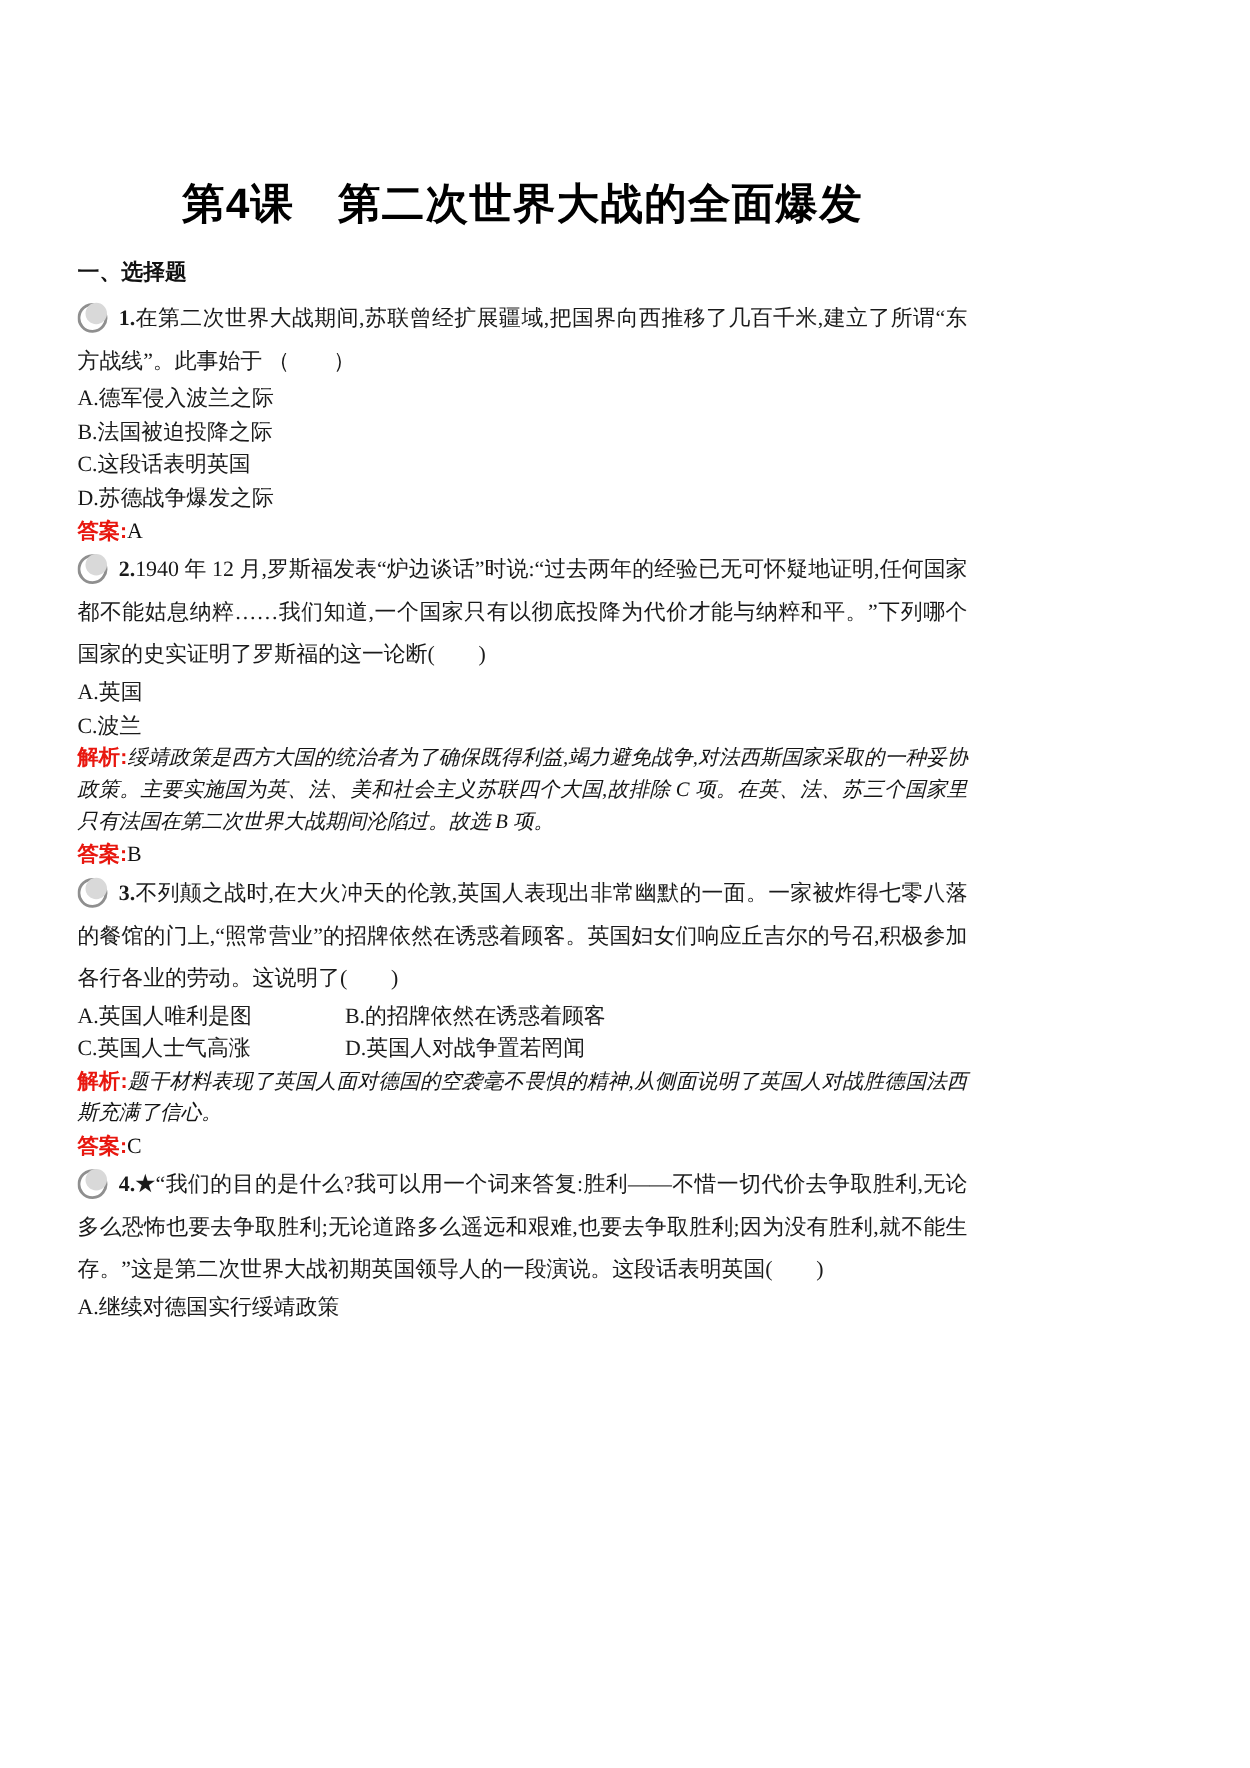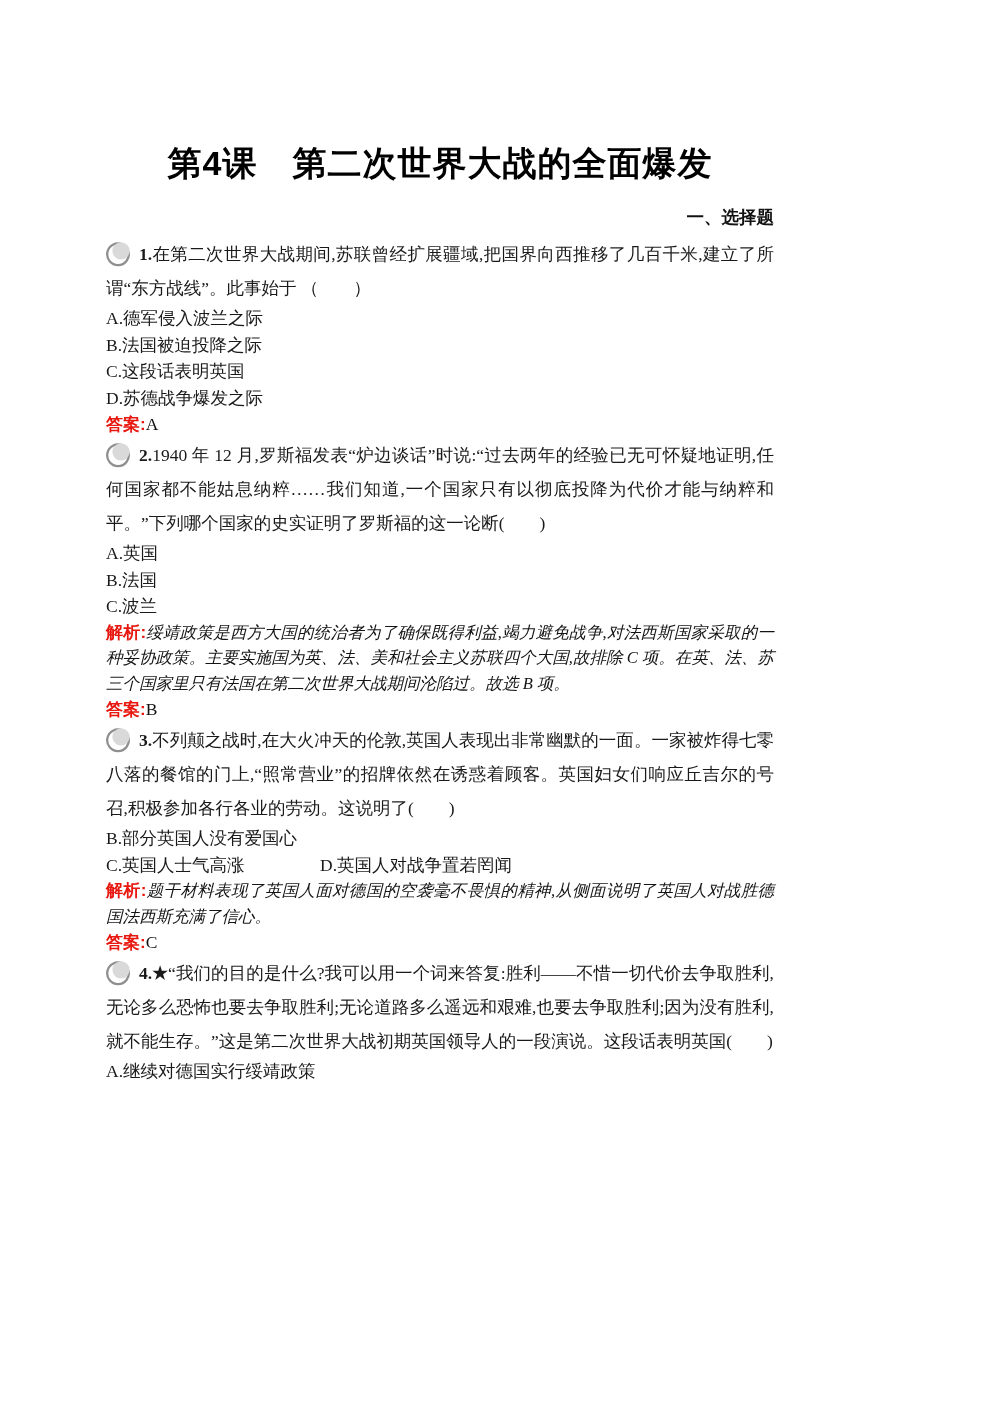--- a/index.html
+++ b/index.html
@@ -6,41 +6,40 @@
   body{
     width:1000px;height:1414px;
     background:#ffffff;
     overflow:hidden;
     font-family:"Liberation Serif","DejaVu Serif",serif;
     color:#1a1a1a;
     -webkit-font-smoothing:antialiased;
   }
   .content{
     box-sizing:border-box;
-    padding:141px 145px 0 106px;
+    padding:141px 145px 0 62px;
     width:919px;
   }
   .title{
     font-family:"Liberation Sans","DejaVu Sans",sans-serif;
     font-weight:bold;
     font-size:34px;
     line-height:44px;
     text-align:center;
     color:#000;
     margin:0 0 20px 0;
     letter-spacing:1px;
   }
   .section{
     font-family:"Liberation Sans","DejaVu Sans",sans-serif;
     font-weight:bold;
     font-size:17.5px;
     line-height:24px;
     color:#111;
     margin:0 0 8px 0;
-    text-align:right;
   }
   .question{}
   .stem{
     font-size:17.5px;
     line-height:34px;
     text-align:justify;
     margin:0;
   }
   .qicon svg{vertical-align:-7px;margin-right:7px;}
   .qnum{font-weight:bold;}
@@ -90,32 +89,32 @@
         <p class="opt">C.这段话表明英国</p>
         <p class="opt">D.苏德战争爆发之际</p>
         <p class="answer"><span class="label-red" style="color: rgb(232, 23, 15);">答案:</span><span class="aval">A</span></p>
       </div>
       <div class="question">
         <p class="stem"><span class="qicon"><svg width="26" height="26" viewBox="0 0 26 26">
               <path d="M16.2 3.4 A10.8 10.8 0 1 0 22.5 10.9" fill="none" stroke="#8f8f8f" stroke-width="2.3" stroke-linecap="round"></path>
               <circle cx="15" cy="9.8" r="8.6" fill="#d9d9d9"></circle>
             </svg></span><span class="qnum">2.</span><span>1940 年 12 月,罗斯福发表“炉边谈话”时说:“过去两年的经验已无可怀疑地证明,任何国家都不能姑息纳粹……我们知道,一个国家只有以彻底投降为代价才能与纳粹和平。”下列哪个国家的史实证明了罗斯福的这一论断(　　)</span></p>
         <p class="opt">A.英国</p>
-        <p class="opt">B.法国</p>
         <p class="opt">C.波兰</p>
         <p class="analysis"><span class="label-red" style="color: rgb(232, 23, 15);">解析:</span><span class="atext">绥靖政策是西方大国的统治者为了确保既得利益,竭力避免战争,对法西斯国家采取的一种妥协政策。主要实施国为英、法、美和社会主义苏联四个大国,故排除 C 项。在英、法、苏三个国家里只有法国在第二次世界大战期间沦陷过。故选 B 项。</span></p>
         <p class="answer"><span class="label-red" style="color: rgb(232, 23, 15);">答案:</span><span class="aval">B</span></p>
       </div>
       <div class="question">
         <p class="stem"><span class="qicon"><svg width="26" height="26" viewBox="0 0 26 26">
               <path d="M16.2 3.4 A10.8 10.8 0 1 0 22.5 10.9" fill="none" stroke="#8f8f8f" stroke-width="2.3" stroke-linecap="round"></path>
               <circle cx="15" cy="9.8" r="8.6" fill="#d9d9d9"></circle>
             </svg></span><span class="qnum">3.</span><span>不列颠之战时,在大火冲天的伦敦,英国人表现出非常幽默的一面。一家被炸得七零八落的餐馆的门上,“照常营业”的招牌依然在诱惑着顾客。英国妇女们响应丘吉尔的号召,积极参加各行各业的劳动。这说明了(　　)</span></p>
         <div class="opt-row">
-          <span class="opt-cell-right">B.部分英国人没有爱国心</span>
+          <span class="opt-cell-left">A.英国人唯利是图</span>
+          <span class="opt-cell-right">B.的招牌依然在诱惑着顾客</span>
         </div>
         <div class="opt-row">
           <span class="opt-cell-left">C.英国人士气高涨</span>
           <span class="opt-cell-right">D.英国人对战争置若罔闻</span>
         </div>
         <p class="analysis"><span class="label-red" style="color: rgb(232, 23, 15);">解析:</span><span class="atext">题干材料表现了英国人面对德国的空袭毫不畏惧的精神,从侧面说明了英国人对战胜德国法西斯充满了信心。</span></p>
         <p class="answer"><span class="label-red" style="color: rgb(232, 23, 15);">答案:</span><span class="aval">C</span></p>
       </div>
       <div class="question">
         <p class="stem"><span class="qicon"><svg width="26" height="26" viewBox="0 0 26 26">

